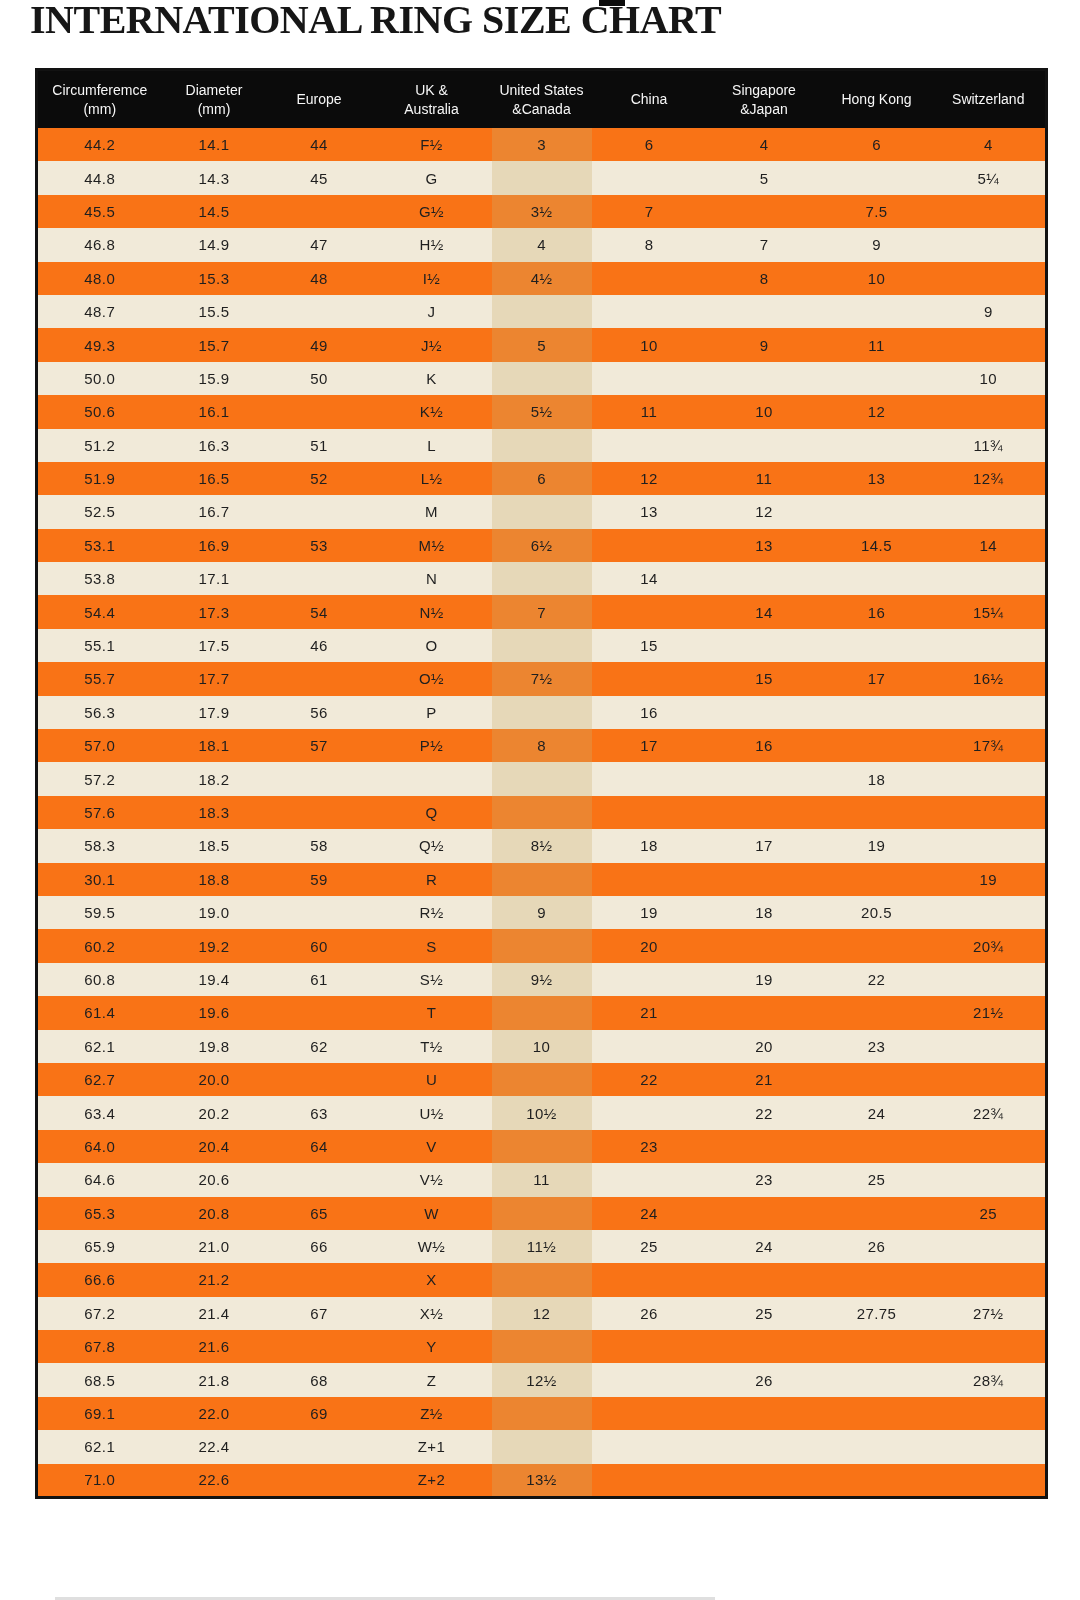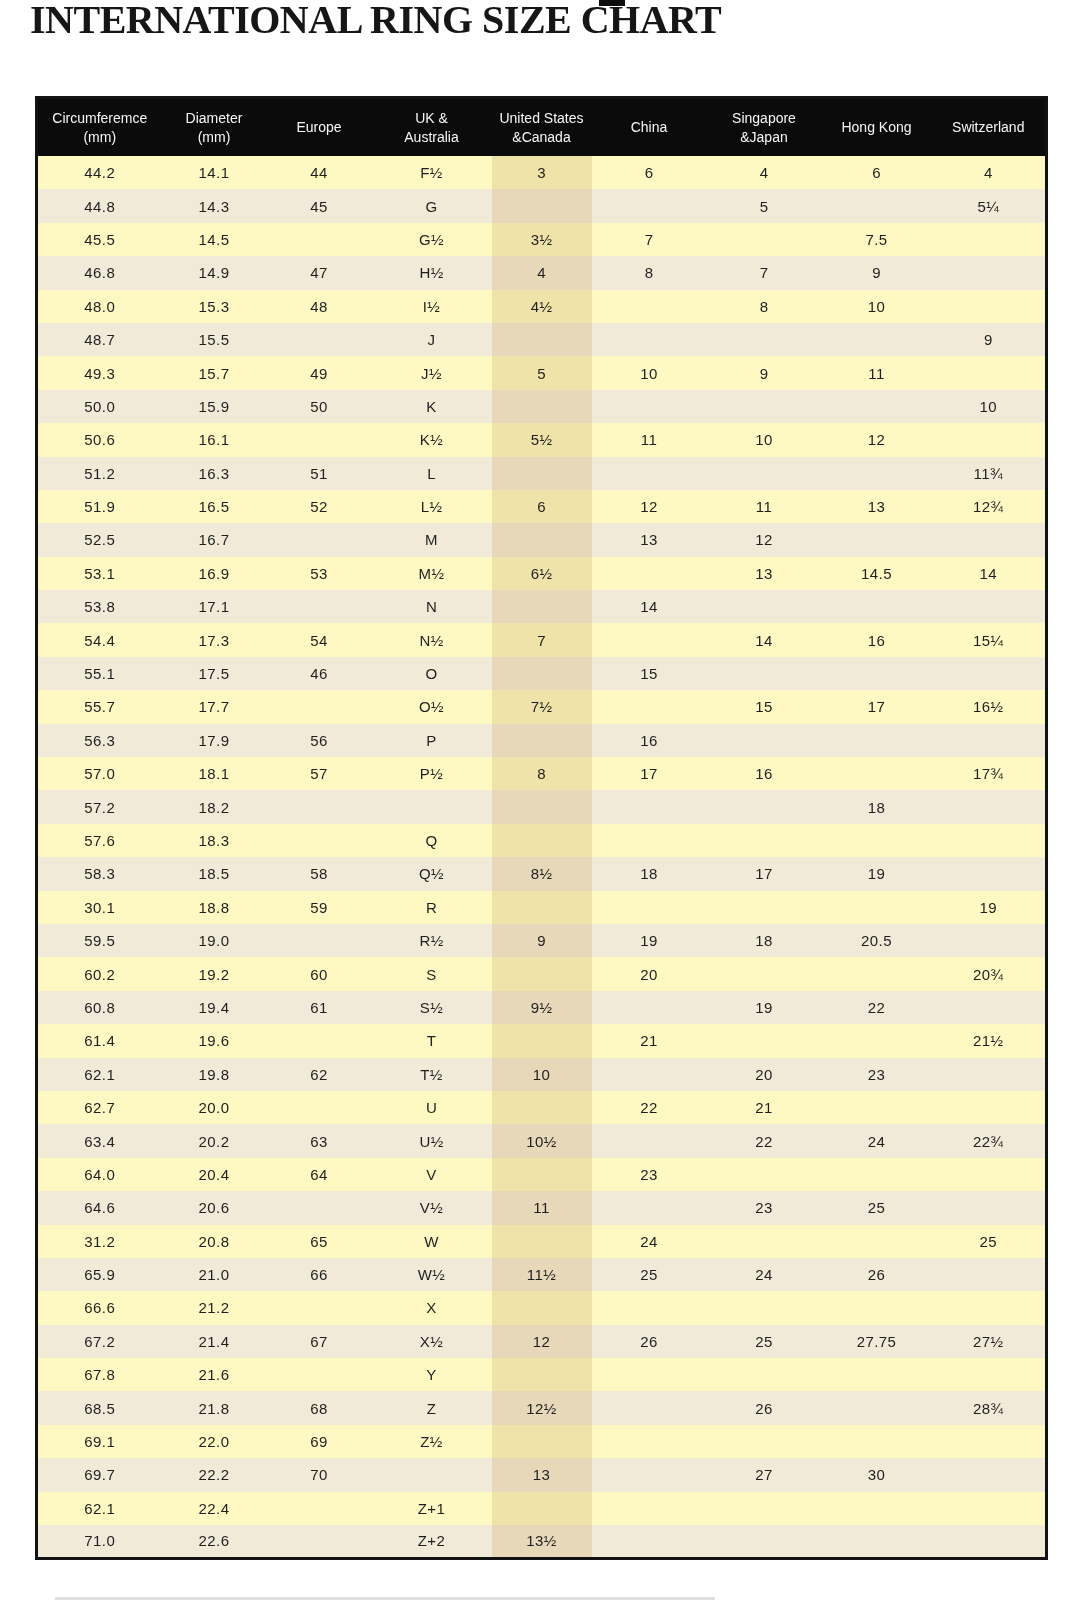--- a/index.html
+++ b/index.html
@@ -35,21 +35,20 @@
     white-space: nowrap;
   }
   table.ring-table {
     position: absolute;
     left: 35px;
     top: 68px;
     width: 1010px;
     border-collapse: collapse;
     table-layout: fixed;
     border: 3px solid #121212;
-    margin-top: 28px;
   }
   col.c1 { width: 125px; }
   col.c2 { width: 105px; }
   col.c3 { width: 105px; }
   col.c4 { width: 120px; }
   col.c5 { width: 100px; }
   col.c6 { width: 115px; }
   col.c7 { width: 115px; }
   col.c8 { width: 110px; }
   col.c9 { width: 115px; }
@@ -60,21 +59,21 @@
     font-weight: 400;
     font-size: 14px;
     line-height: 1.3;
     white-space: pre-line;
     text-align: center;
     vertical-align: middle;
     padding: 0;
   }
   tbody tr {
     height: 33.4px;
-    background: #fef9c3;
+    background: #f97316;
   }
   tbody tr:nth-child(even) {
     background: #f1ead9;
   }
   tbody td {
     text-align: center;
     vertical-align: middle;
     font-size: 15px;
     letter-spacing: 0.4px;
     color: #1f1f1f;
@@ -478,21 +477,21 @@
         <td>20.6</td>
         <td></td>
         <td>V½</td>
         <td class="us">11</td>
         <td></td>
         <td>23</td>
         <td>25</td>
         <td></td>
       </tr>
       <tr>
-        <td>31.2</td>
+        <td>65.3</td>
         <td>20.8</td>
         <td>65</td>
         <td>W</td>
         <td class="us"></td>
         <td>24</td>
         <td></td>
         <td></td>
         <td>25</td>
       </tr>
       <tr>
@@ -555,31 +554,20 @@
         <td>22.0</td>
         <td>69</td>
         <td>Z½</td>
         <td class="us"></td>
         <td></td>
         <td></td>
         <td></td>
         <td></td>
       </tr>
       <tr>
-        <td>69.7</td>
-        <td>22.2</td>
-        <td>70</td>
-        <td></td>
-        <td class="us">13</td>
-        <td></td>
-        <td>27</td>
-        <td>30</td>
-        <td></td>
-      </tr>
-      <tr>
         <td>62.1</td>
         <td>22.4</td>
         <td></td>
         <td>Z+1</td>
         <td class="us"></td>
         <td></td>
         <td></td>
         <td></td>
         <td></td>
       </tr>

